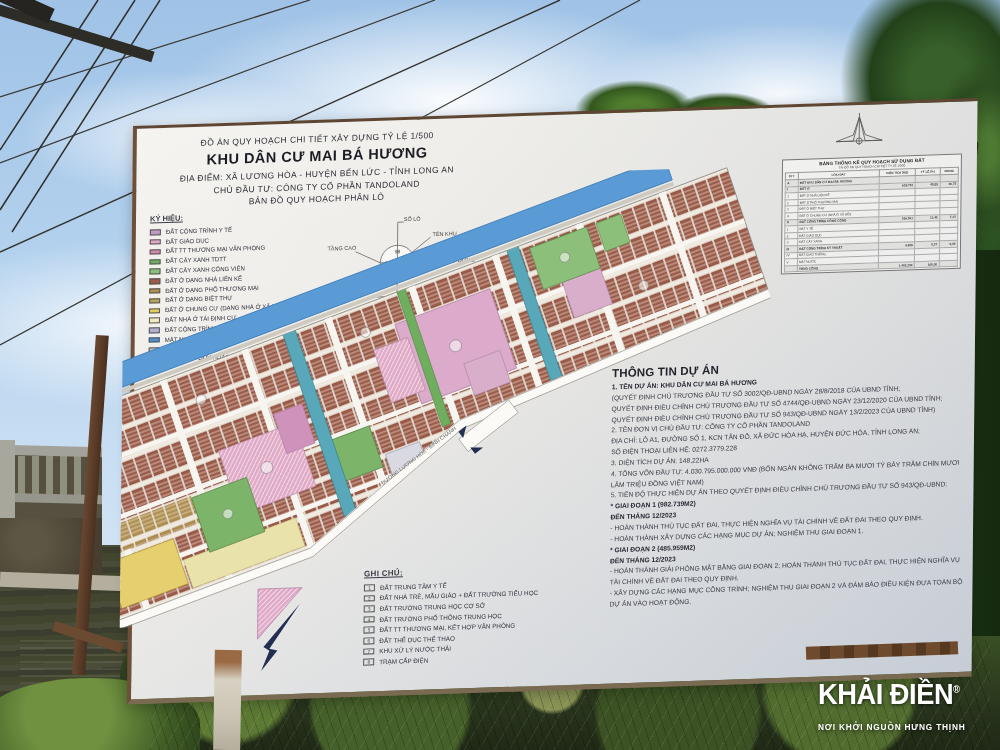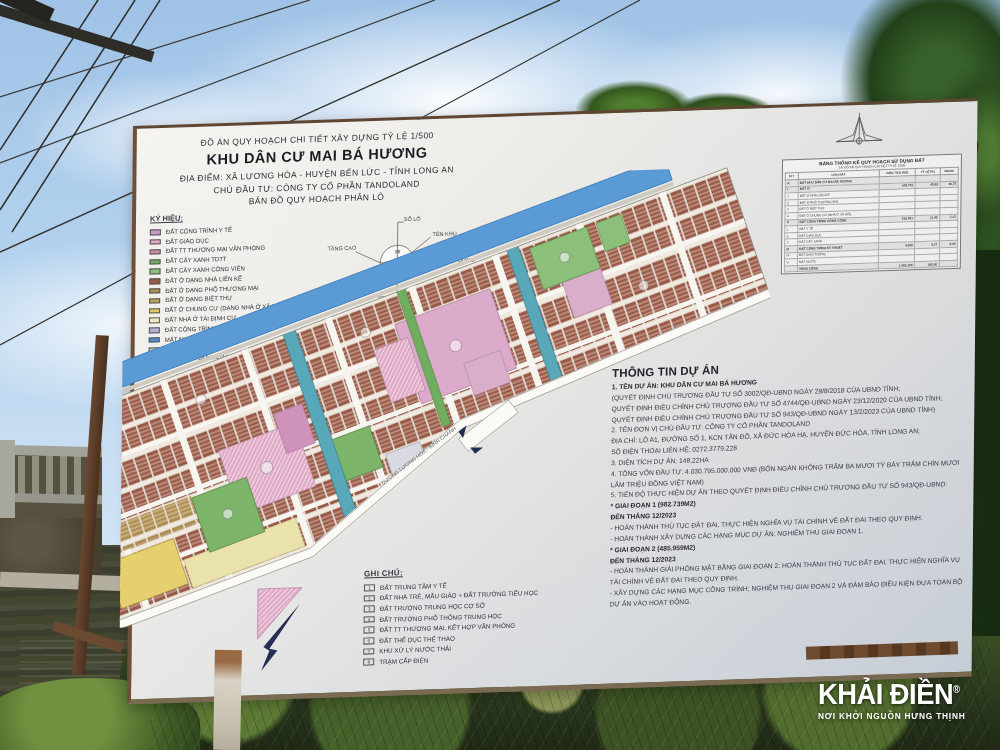--- a/index.html
+++ b/index.html
@@ -123,21 +123,21 @@
   
   .rust-bar-bottom{position:absolute;left:806px;top:644px;width:152px;height:13px;z-index:11;
     background:repeating-linear-gradient(90deg,#6e4a2e 0 14px,#55381f 14px 24px);transform:rotate(-2deg);}
   .white-post{position:absolute;left:214px;top:650px;width:27px;height:100px;z-index:11;transform:rotate(1deg);
     background:linear-gradient(180deg,#9a6a44 0 12%,#d8d2c4 30%,#c9c2b2 70%,#b5ad9c 100%);}
 
   
   .wm{position:absolute;left:818px;top:680px;z-index:12;color:#fff;text-shadow:0 1px 4px rgba(0,0,0,.75);}
   .wm-brand{font-size:29px;font-weight:700;letter-spacing:-0.5px;transform:scaleX(.94);transform-origin:left;white-space:nowrap;line-height:1;}
   .wm-reg{font-size:10px;vertical-align:super;}
-  .wm-tag{font-size:8.3px;font-weight:700;letter-spacing:.8px;margin-top:2px;white-space:nowrap;}
+  .wm-tag{font-size:8.3px;font-weight:700;letter-spacing:.8px;margin-top:13px;white-space:nowrap;}
 </style>
 </head>
 <body>
 
 <div id="canvas">
 
   <div class="sky"></div>
   <div class="cloud c1"></div>
   <div class="cloud c2"></div>
   <div class="cloud c3"></div>

